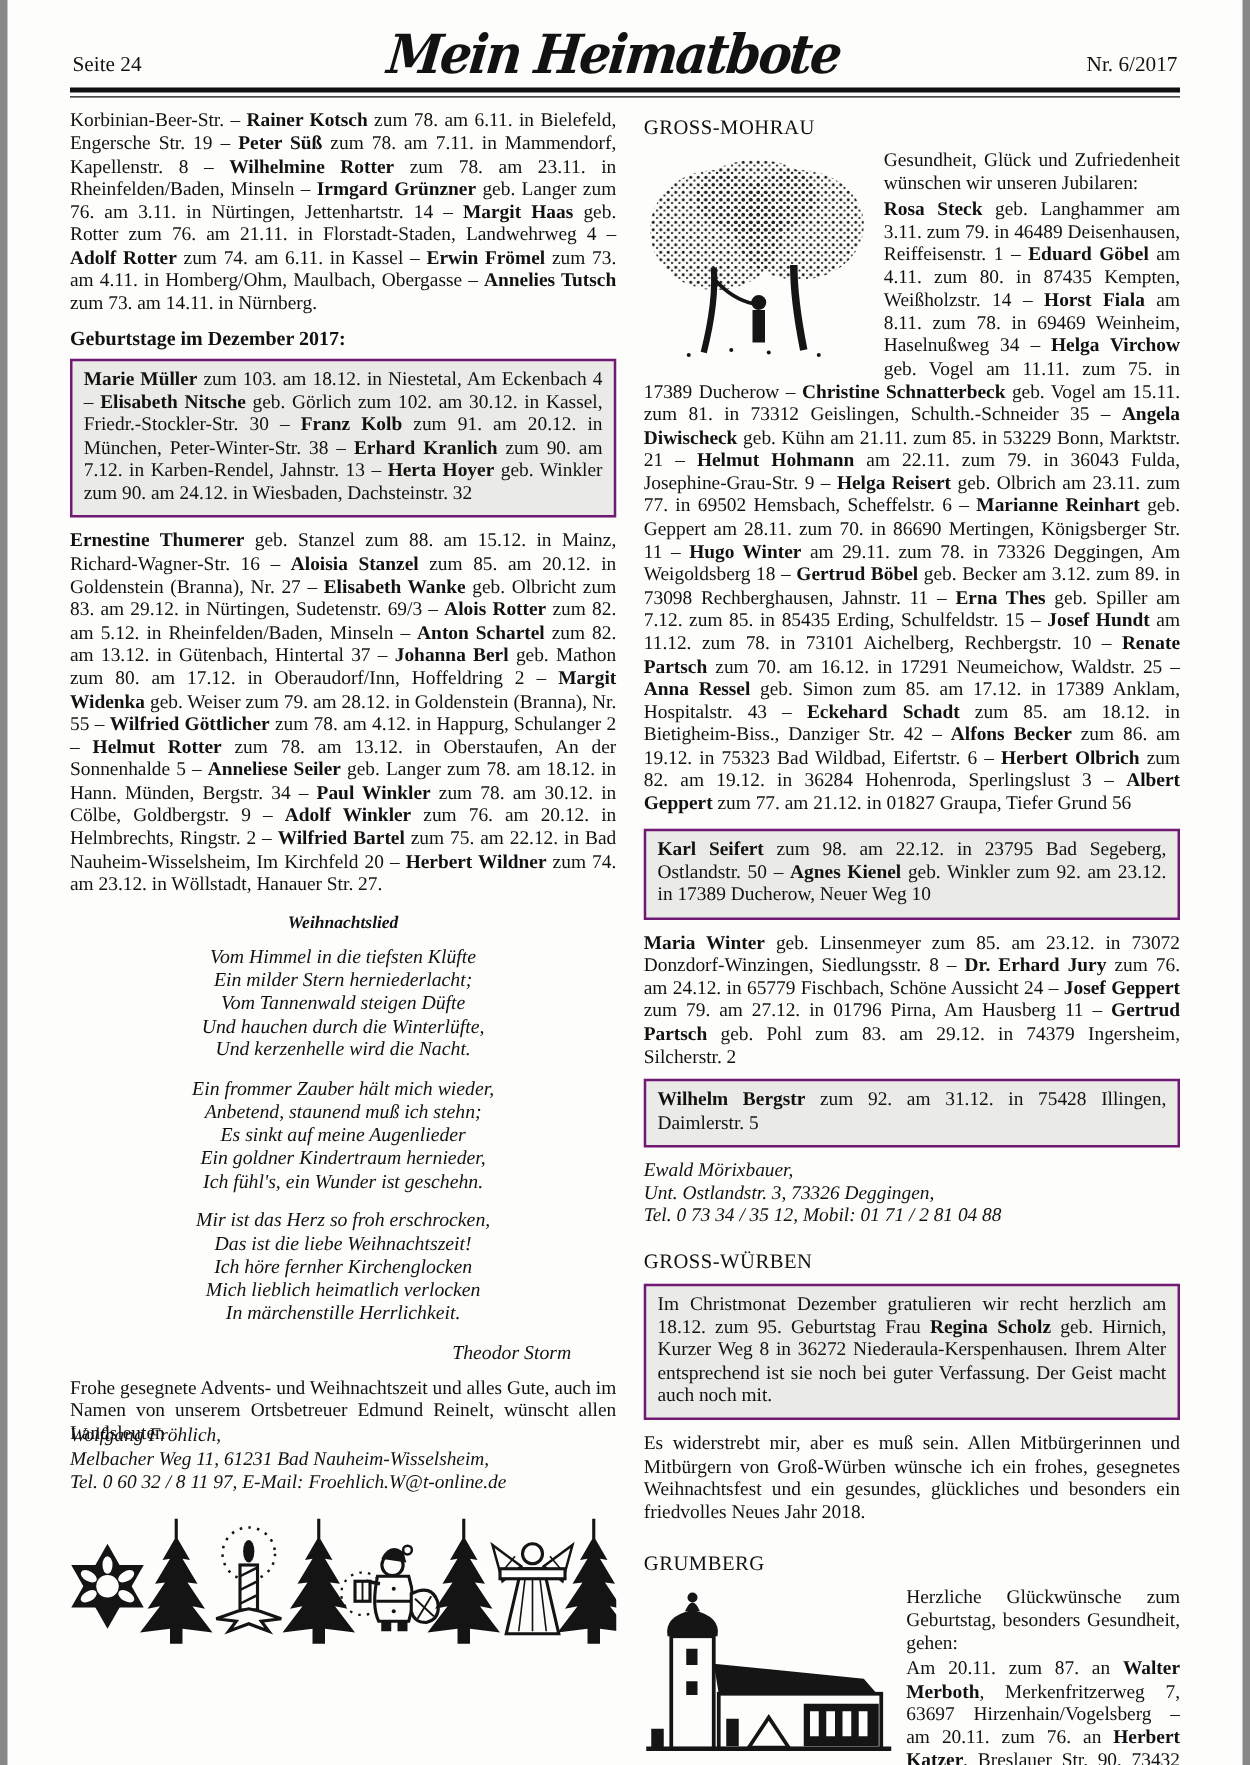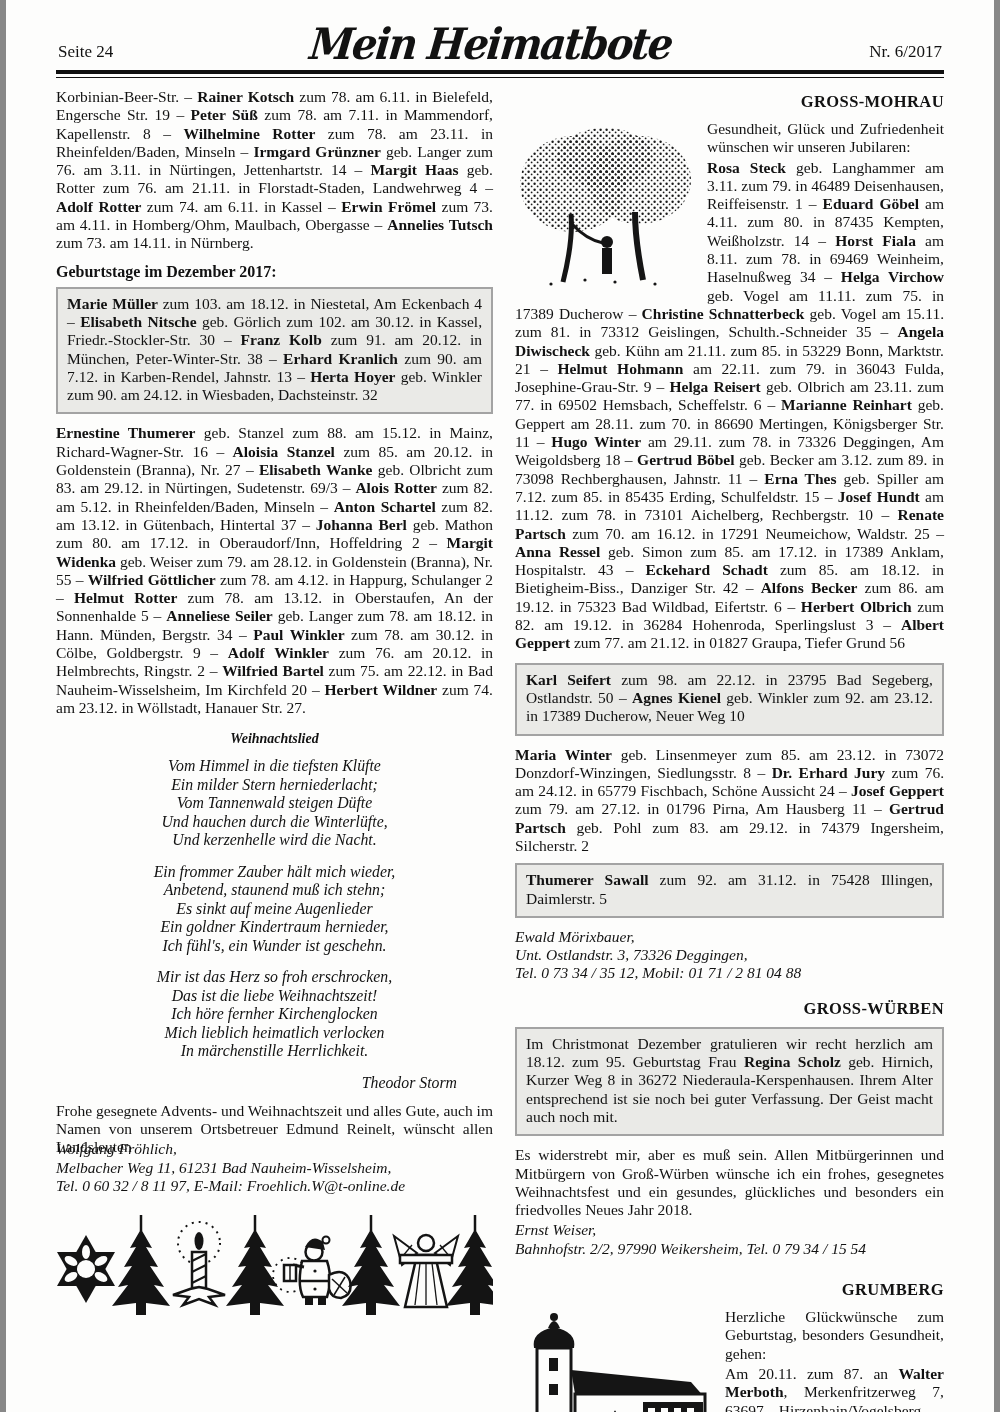--- a/index.html
+++ b/index.html
@@ -9,23 +9,23 @@
   .header-row{display:flex;justify-content:space-between;align-items:flex-end;padding:26px 52px 4px 52px;}
   .page-num,.issue-num{font-size:17px;}
   .masthead{font-family:"DejaVu Serif", serif;font-weight:bold;font-style:italic;
             font-size:40px;line-height:0.9;letter-spacing:-2px;transform:skewX(-6deg) scaleY(1.08);}
   .rule{margin:4px 50px 0 50px;border-top:4px solid #101010;border-bottom:1.5px solid #101010;height:3px;}
   
   .columns{display:flex;gap:22px;padding:10px 50px 0 50px;}
   .col{width:439px;box-sizing:border-box;}
   .body-text{font-size:15.5px;line-height:18.3px;text-align:justify;margin:0 0 2px 0;hyphens:auto;}
   .body-text .b{font-weight:bold;}
-  .section-heading{text-align:right;font-weight:bold;font-size:16.5px;margin:16px 0 8px 0;letter-spacing:.4px;}
+  .section-heading{text-align:left;font-weight:normal;font-size:16.5px;margin:16px 0 8px 0;letter-spacing:.4px;}
   .sub-heading{font-weight:bold;font-size:16px;margin:10px 0 6px 0;}
-  .gray-box{background:#eaeae7;border:2px solid #a3a3a3;padding:6px 9px 8px 9px;margin:2px 0 10px 0;}
+  .gray-box{background:#eaeae7;border:2px solid #701a75;padding:6px 9px 8px 9px;margin:2px 0 10px 0;}
   .gray-box .body-text{margin:0;}
   
   .poem{text-align:center;margin:14px 0 10px 0;}
   .poem-title{font-weight:bold;font-style:italic;font-size:14px;margin-bottom:10px;}
   .stanza{font-style:italic;font-size:15.8px;line-height:18.5px;white-space:pre-line;margin-bottom:13px;}
   .poem-author{font-style:italic;font-size:15.8px;text-align:right;padding-right:36px;margin-top:2px;}
   
   .signature{font-style:italic;font-size:15.5px;line-height:18.3px;text-align:left;white-space:pre-line;margin:0 0 4px 0;}
   .pull-up{margin-top:-18.3px;}
   
@@ -177,35 +177,33 @@
               <circle cx="36" cy="162" r="1.6" fill="#151515"></circle>
           </svg>
           <p class="body-text">Gesundheit, Glück und Zufriedenheit wünschen wir unseren Jubilaren:</p>
           <p class="body-text"><span class="b">Rosa Steck</span><span> geb. Langhammer am 3.11. zum 79. in 46489 Deisenhausen, Reiffeisenstr. 1 – </span><span class="b">Eduard Göbel</span><span> am 4.11. zum 80. in 87435 Kempten, Weißholzstr. 14 – </span><span class="b">Horst Fiala</span><span> am 8.11. zum 78. in 69469 Weinheim, Haselnußweg 34 – </span><span class="b">Helga Virchow</span><span> geb. Vogel am 11.11. zum 75. in 17389 Ducherow – </span><span class="b">Christine Schnatterbeck</span><span> geb. Vogel am 15.11. zum 81. in 73312 Geislingen, Schulth.-Schneider 35 – </span><span class="b">Angela Diwischeck</span><span> geb. Kühn am 21.11. zum 85. in 53229 Bonn, Marktstr. 21 – </span><span class="b">Helmut Hohmann</span><span> am 22.11. zum 79. in 36043 Fulda, Josephine-Grau-Str. 9 – </span><span class="b">Helga Reisert</span><span> geb. Olbrich am 23.11. zum 77. in 69502 Hemsbach, Scheffelstr. 6 – </span><span class="b">Marianne Reinhart</span><span> geb. Geppert am 28.11. zum 70. in 86690 Mertingen, Königsberger Str. 11 – </span><span class="b">Hugo Winter</span><span> am 29.11. zum 78. in 73326 Deggingen, Am Weigoldsberg 18 – </span><span class="b">Gertrud Böbel</span><span> geb. Becker am 3.12. zum 89. in 73098 Rechberghausen, Jahnstr. 11 – </span><span class="b">Erna Thes</span><span> geb. Spiller am 7.12. zum 85. in 85435 Erding, Schulfeldstr. 15 – </span><span class="b">Josef Hundt</span><span> am 11.12. zum 78. in 73101 Aichelberg, Rechbergstr. 10 – </span><span class="b">Renate Partsch</span><span> zum 70. am 16.12. in 17291 Neumeichow, Waldstr. 25 – </span><span class="b">Anna Ressel</span><span> geb. Simon zum 85. am 17.12. in 17389 Anklam, Hospitalstr. 43 – </span><span class="b">Eckehard Schadt</span><span> zum 85. am 18.12. in Bietigheim-Biss., Danziger Str. 42 – </span><span class="b">Alfons Becker</span><span> zum 86. am 19.12. in 75323 Bad Wildbad, Eifertstr. 6 – </span><span class="b">Herbert Olbrich</span><span> zum 82. am 19.12. in 36284 Hohenroda, Sperlingslust 3 – </span><span class="b">Albert Geppert</span><span> zum 77. am 21.12. in 01827 Graupa, Tiefer Grund 56</span></p>
         </div>
         <div class="gray-box" style="margin-top:8px">
           <p class="body-text"><span class="b">Karl Seifert</span><span> zum 98. am 22.12. in 23795 Bad Segeberg, Ostlandstr. 50 – </span><span class="b">Agnes Kienel</span><span> geb. Winkler zum 92. am 23.12. in 17389 Ducherow, Neuer Weg 10</span></p>
         </div>
         <p class="body-text"><span class="b">Maria Winter</span><span> geb. Linsenmeyer zum 85. am 23.12. in 73072 Donzdorf-Winzingen, Siedlungsstr. 8 – </span><span class="b">Dr. Erhard Jury</span><span> zum 76. am 24.12. in 65779 Fischbach, Schöne Aussicht 24 – </span><span class="b">Josef Geppert</span><span> zum 79. am 27.12. in 01796 Pirna, Am Hausberg 11 – </span><span class="b">Gertrud Partsch</span><span> geb. Pohl zum 83. am 29.12. in 74379 Ingersheim, Silcherstr. 2</span></p>
         <div class="gray-box" style="margin-top:8px">
-          <p class="body-text"><span class="b">Thumerer Sawall</span><span> zum 92. am 31.12. in 75428 Illingen, Daimlerstr. 5</span></p>
+          <p class="body-text"><span class="b">Wilhelm Bergstr</span><span> zum 92. am 31.12. in 75428 Illingen, Daimlerstr. 5</span></p>
         </div>
         <div class="signature">Ewald Mörixbauer,
 Unt. Ostlandstr. 3, 73326 Deggingen,
 Tel. 0 73 34 / 35 12, Mobil: 01 71 / 2 81 04 88</div>
       </div>
 
       <div>
         <div class="section-heading">GROSS-WÜRBEN</div>
         <div class="gray-box">
           <p class="body-text"><span>Im Christmonat Dezember gratulieren wir recht herzlich am 18.12. zum 95. Geburtstag Frau </span><span class="b">Regina Scholz</span><span> geb. Hirnich, Kurzer Weg 8 in 36272 Niederaula-Kerspenhausen. Ihrem Alter entsprechend ist sie noch bei guter Verfassung. Der Geist macht auch noch mit.</span></p>
         </div>
         <p class="body-text">Es widerstrebt mir, aber es muß sein. Allen Mitbürgerinnen und Mitbürgern von Groß-Würben wünsche ich ein frohes, gesegnetes Weihnachtsfest und ein gesundes, glückliches und besonders ein friedvolles Neues Jahr 2018.</p>
-        <div class="signature">Ernst Weiser,
-Bahnhofstr. 2/2, 97990 Weikersheim, Tel. 0 79 34 / 15 54</div>
       </div>
 
       <div>
         <div class="section-heading" style="margin-top:22px">GRUMBERG</div>
         <div class="wrap-block">
           <svg class="float-img" width="200" height="132" viewBox="0 0 200 132" aria-hidden="true">
             <rect x="22" y="38" width="34" height="90" fill="#fdfdfc" stroke="#151515" stroke-width="3"></rect>
             <path d="M19 38 Q16 22 39 17 Q62 22 59 38 Z" fill="#151515"></path>
             <path d="M33 18 Q39 4 45 18 Z" fill="#151515"></path>
             <circle cx="39" cy="7" r="4" fill="#151515"></circle>

